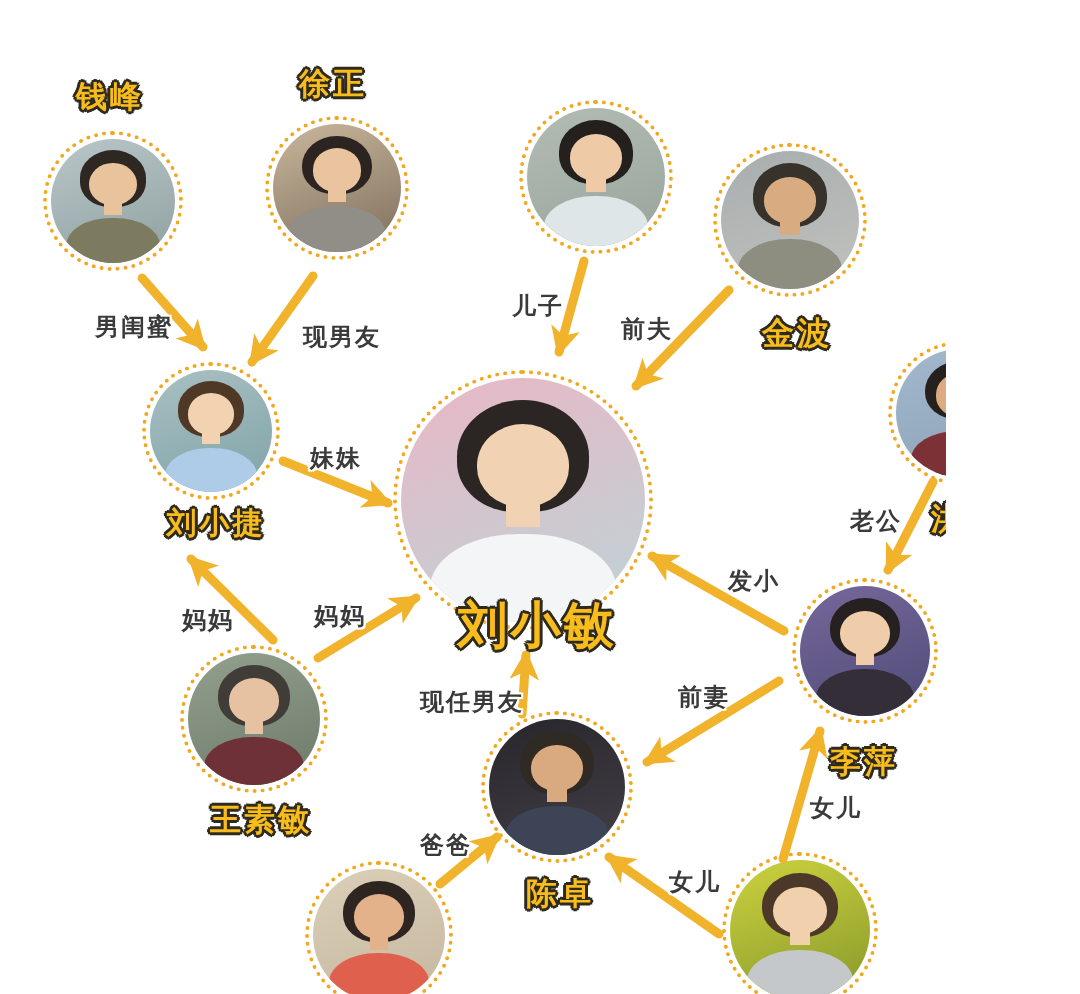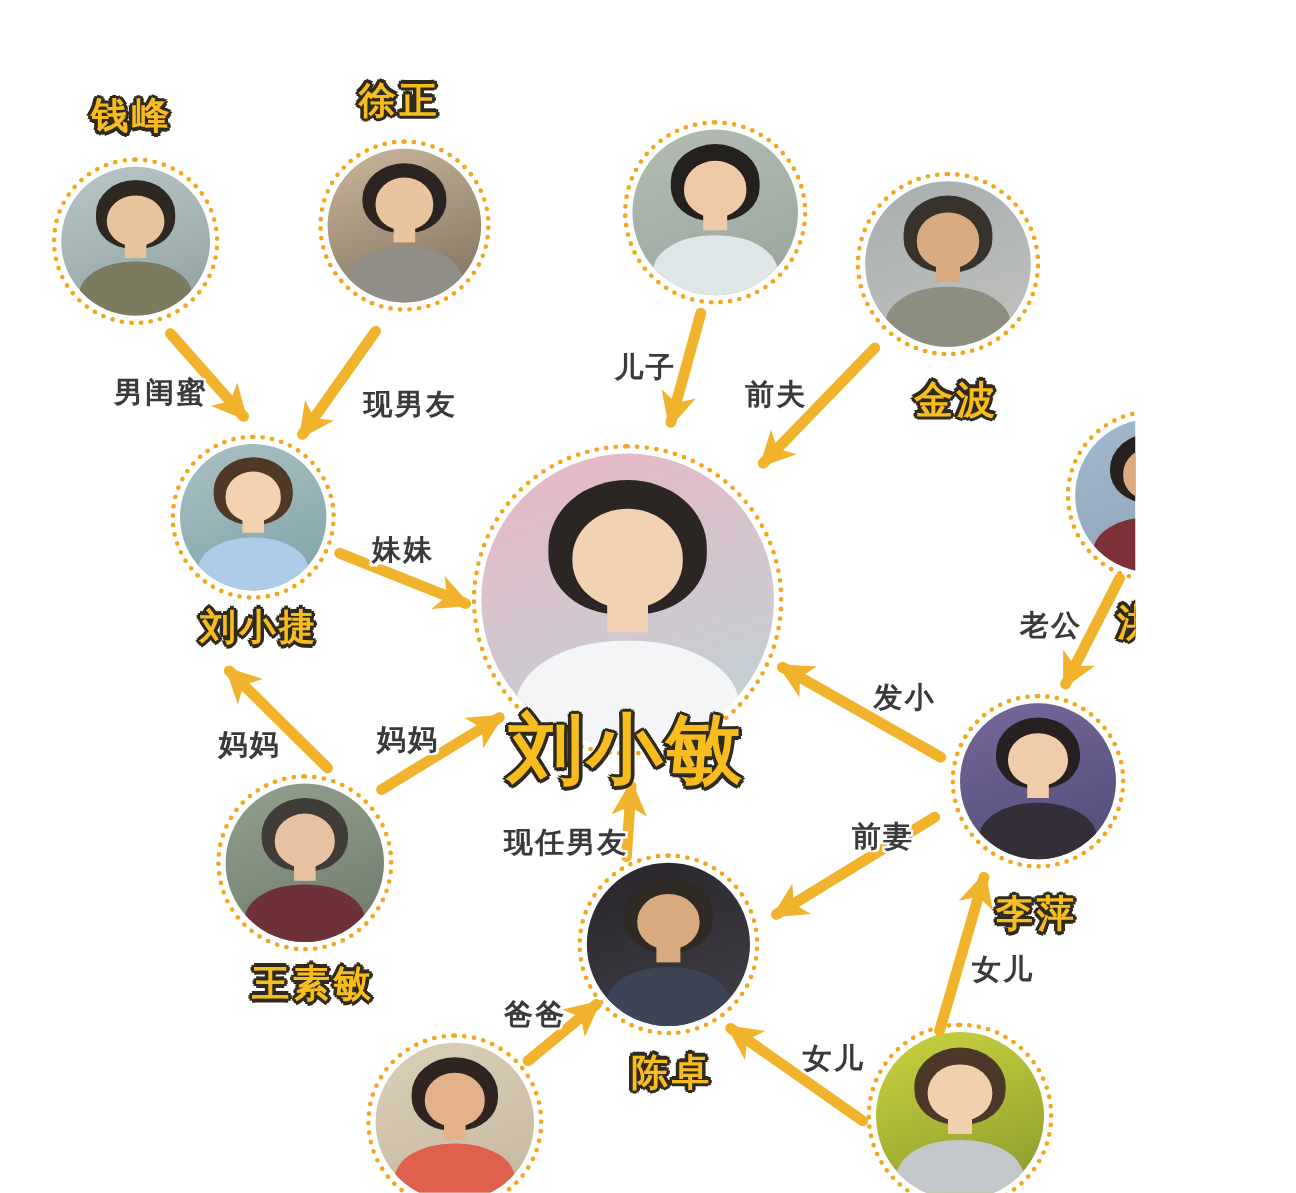--- a/index.html
+++ b/index.html
@@ -195,32 +195,32 @@
         <line x1="719" y1="934" x2="609" y2="857" stroke="#F1B32B" stroke-width="9" stroke-linecap="round" marker-end="url(#arrow-head)"></line>
         <line x1="783" y1="859" x2="820" y2="731" stroke="#F1B32B" stroke-width="9" stroke-linecap="round" marker-end="url(#arrow-head)"></line>
       </g>
   </svg>
   <div id="labels-layer">
       <div class="person-name" style="left: 110px; top: 97px; font-size: 31px;">钱峰</div>
       <div class="person-name" style="left: 333px; top: 84px; font-size: 31px;">徐正</div>
       <div class="person-name" style="left: 797px; top: 334px; font-size: 32px;">金波</div>
       <div class="person-name" style="left: 965px; top: 519px; font-size: 31px; text-align: right;">洪卫</div>
       <div class="person-name" style="left: 216px; top: 523px; font-size: 30px;">刘小捷</div>
-      <div class="person-name" style="left: 522px; top: 625px; font-size: 63px;">刘小敏</div>
+      <div class="person-name" style="left: 537px; top: 625px; font-size: 50px;">刘小敏</div>
       <div class="person-name" style="left: 864px; top: 762px; font-size: 31px;">李萍</div>
       <div class="person-name" style="left: 261px; top: 820px; font-size: 31px;">王素敏</div>
       <div class="person-name" style="left: 560px; top: 894px; font-size: 31px;">陈卓</div>
       <div class="relation-label" style="left: 134px; top: 327px; text-align: right;">男闺蜜</div>
       <div class="relation-label" style="left: 342px; top: 337px;">现男友</div>
       <div class="relation-label" style="left: 538px; top: 306px;">儿子</div>
       <div class="relation-label" style="left: 647px; top: 329px;">前夫</div>
       <div class="relation-label" style="left: 336px; top: 458px;">妹妹</div>
       <div class="relation-label" style="left: 876px; top: 521px;">老公</div>
       <div class="relation-label" style="left: 754px; top: 581px; text-align: center;">发小</div>
       <div class="relation-label" style="left: 208px; top: 620px;">妈妈</div>
       <div class="relation-label" style="left: 340px; top: 616px;">妈妈</div>
       <div class="relation-label" style="left: 472px; top: 702px;">现任男友</div>
-      <div class="relation-label" style="left: 704px; top: 697px; margin-left: 32px;">前妻</div>
+      <div class="relation-label" style="left: 704px; top: 697px;">前妻</div>
       <div class="relation-label" style="left: 446px; top: 845px;">爸爸</div>
       <div class="relation-label" style="left: 695px; top: 882px;">女儿</div>
       <div class="relation-label" style="left: 836px; top: 808px;">女儿</div>
     </div>
 </div>
 
 </body></html>

